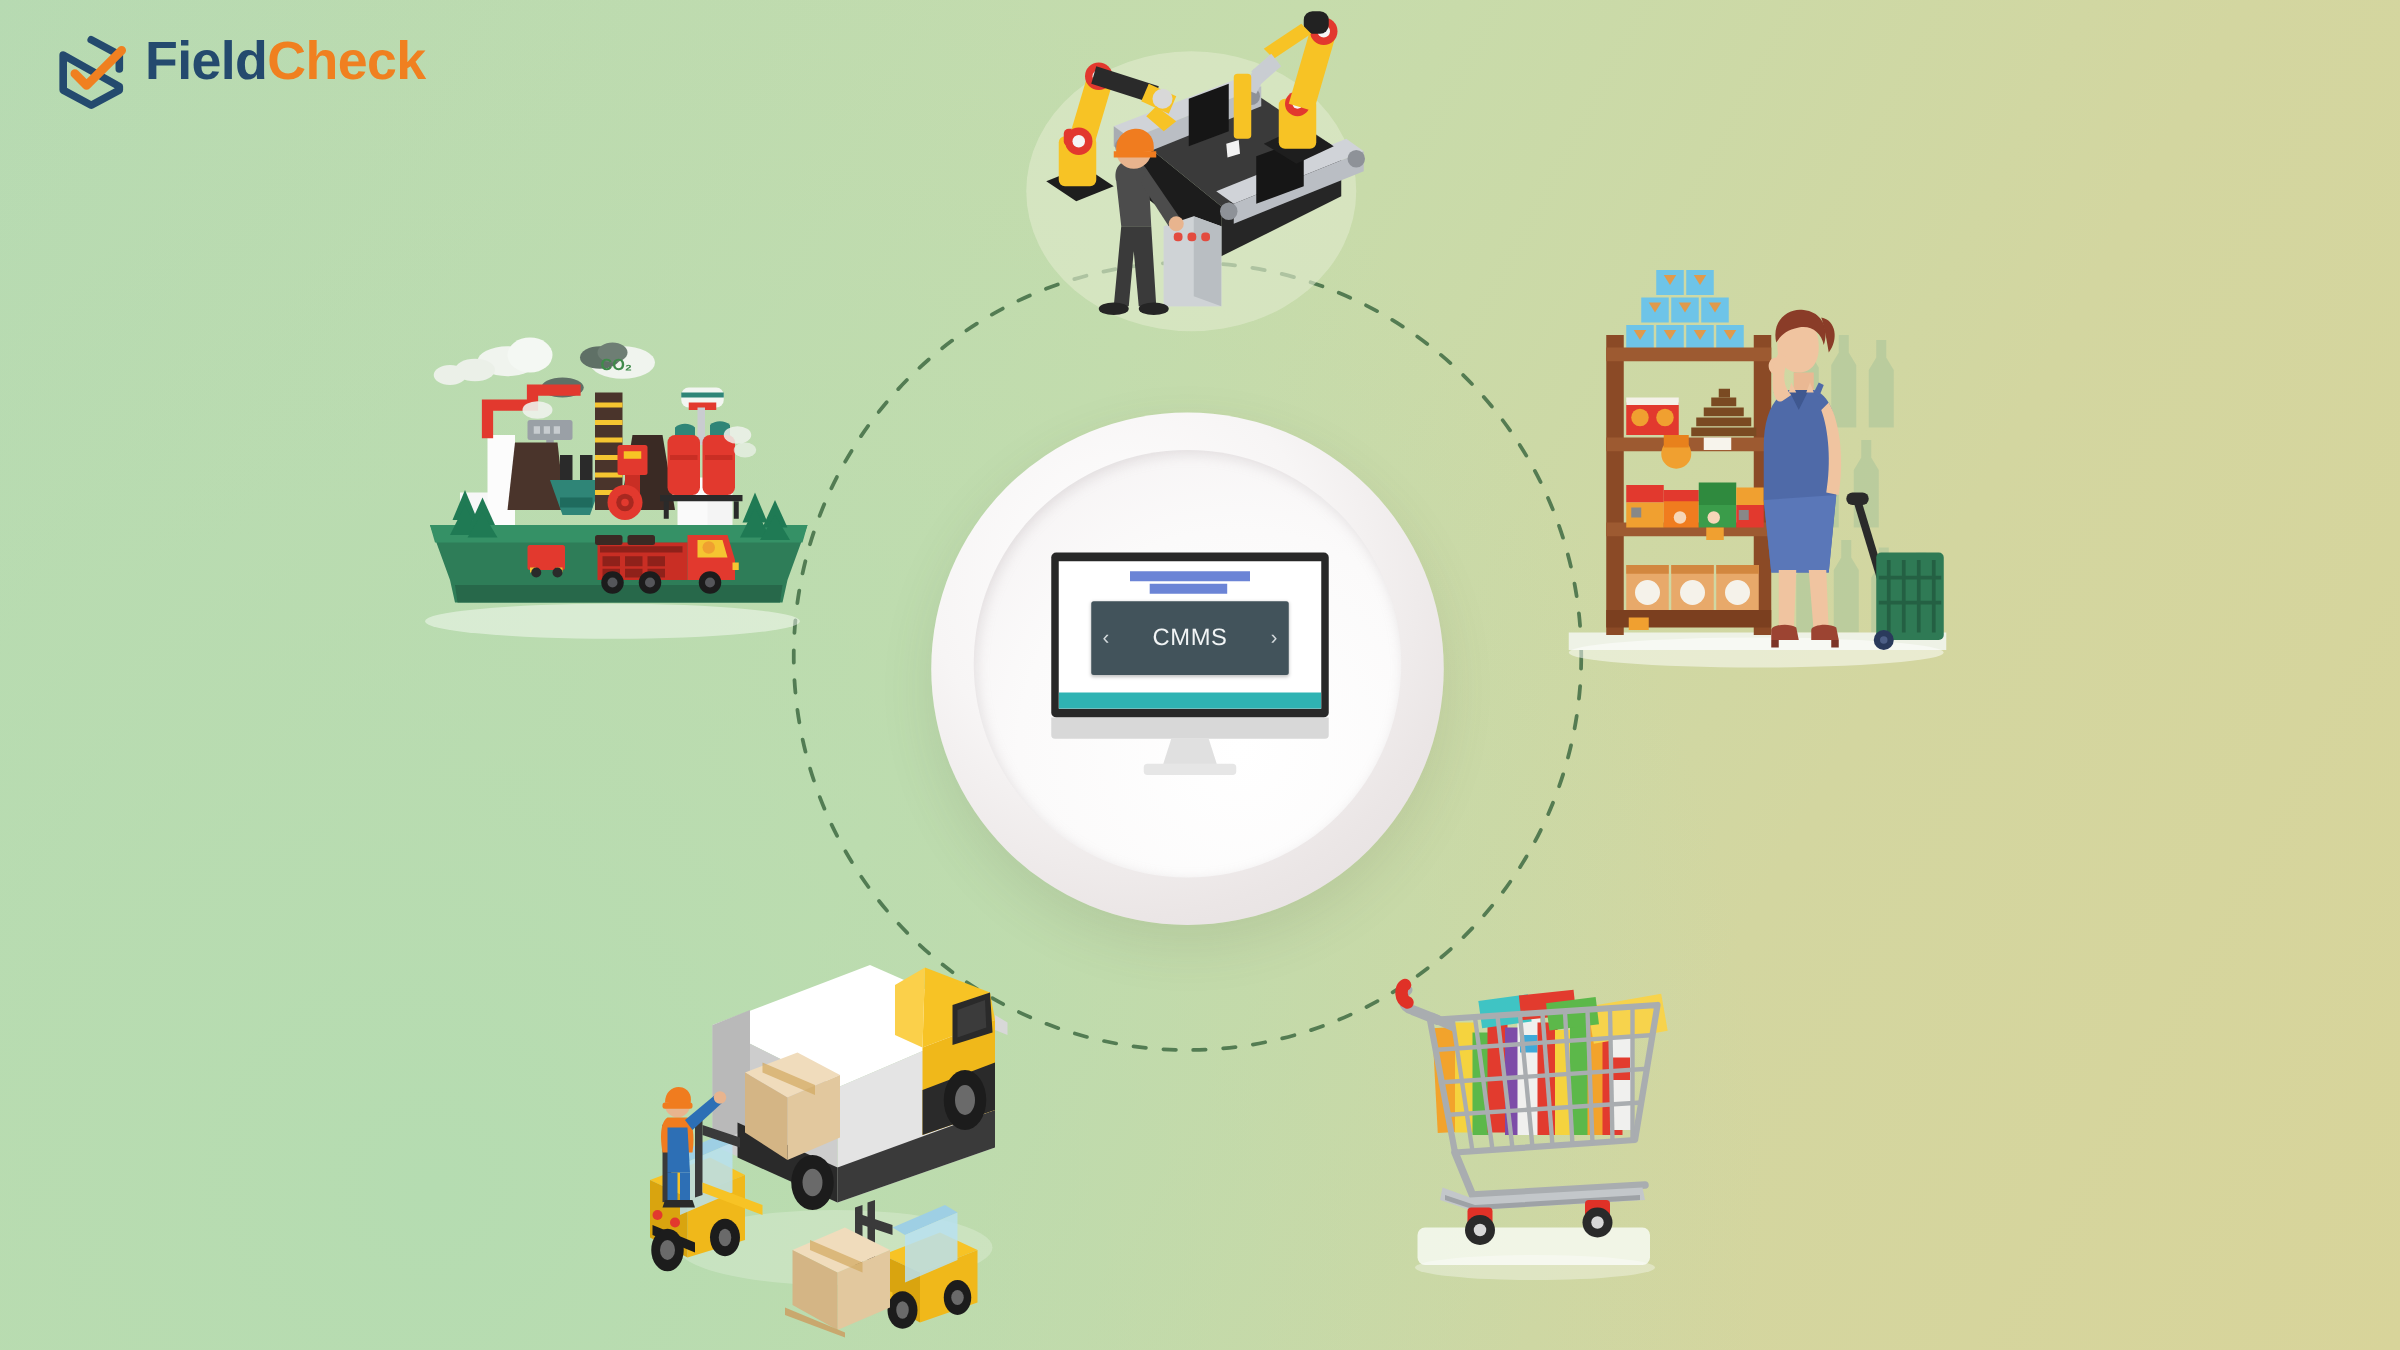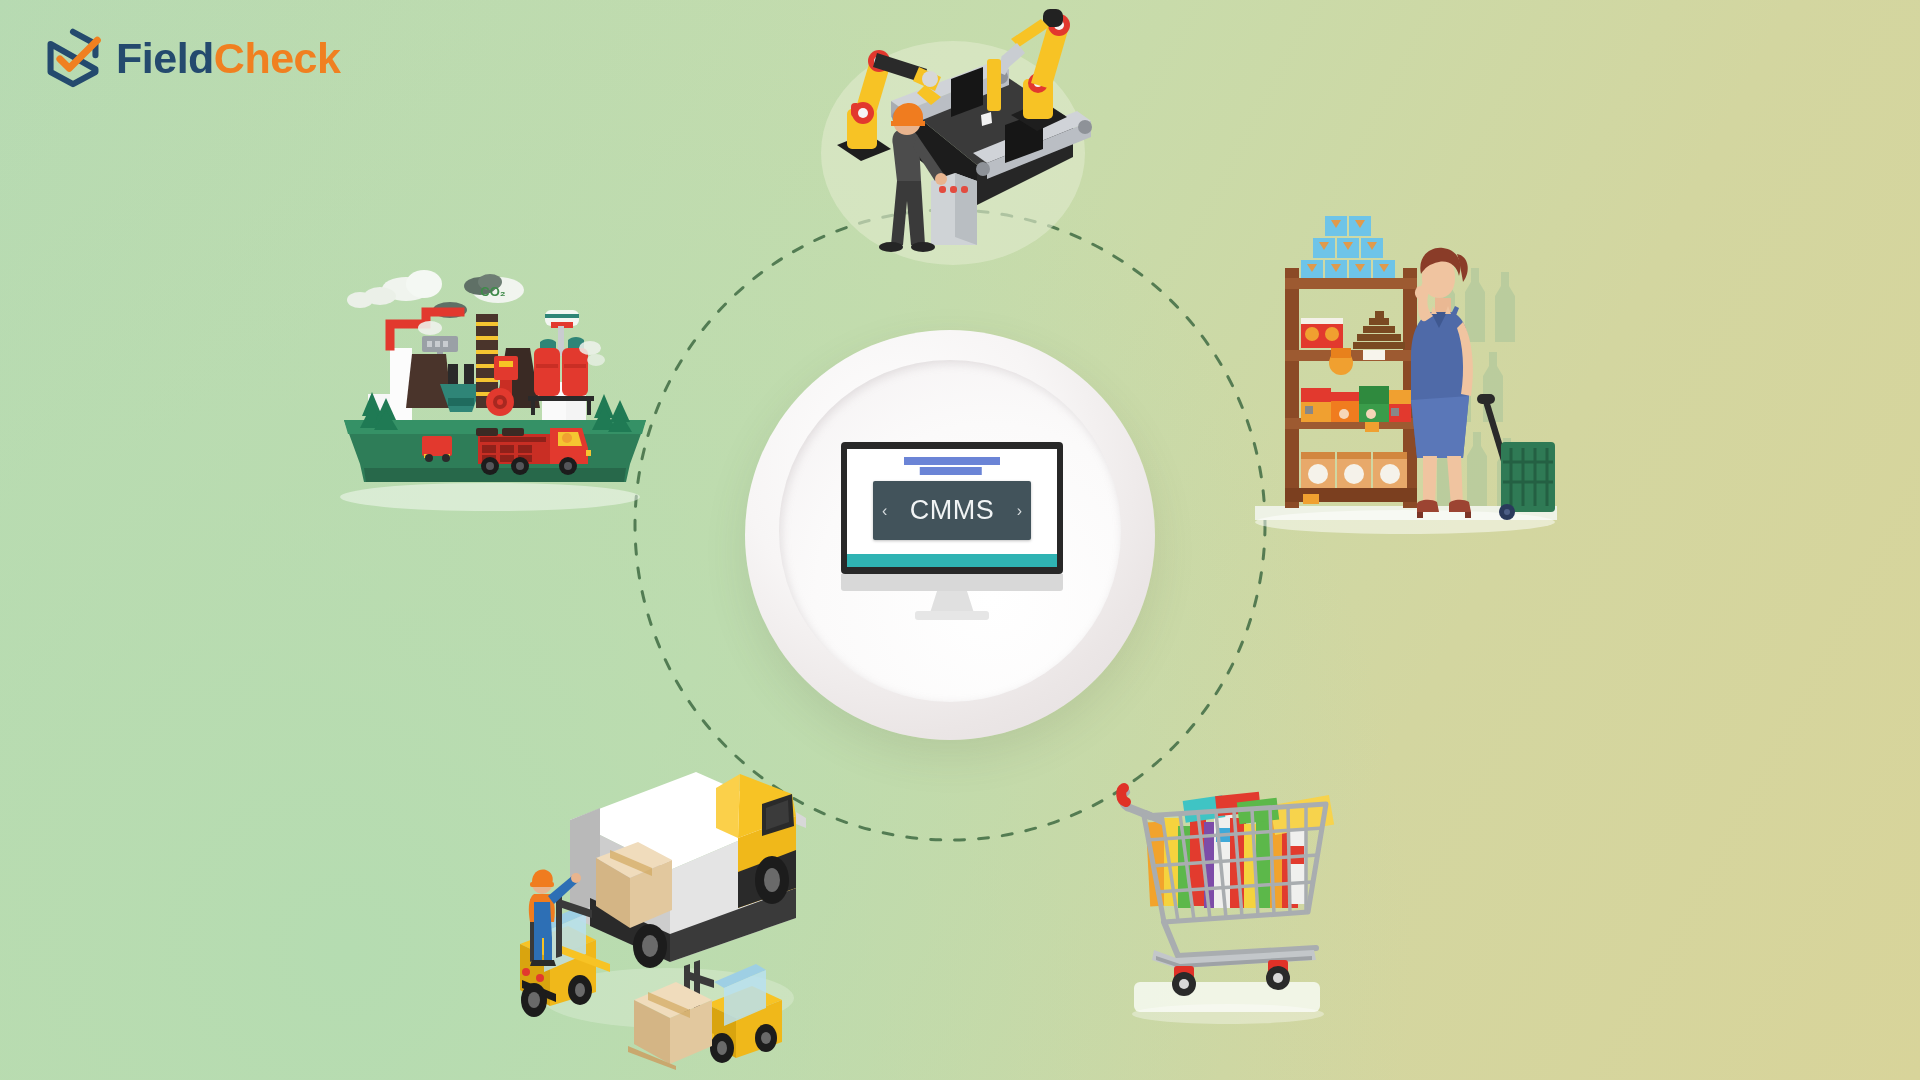--- a/index.html
+++ b/index.html
@@ -15,21 +15,21 @@
     width:1920px; height:1080px;
     background:
       radial-gradient(circle at 18% 88%, #b5dcb1 0%, rgba(181,220,177,0) 58%),
       linear-gradient(118deg, #b7dab2 0%, #c6dcac 42%, #d3d6a0 72%, #d8d49a 100%);
     overflow:hidden;
   }
 
   
   #logo {
     position:absolute; left:44px; top:28px;
-    display:flex; align-items:center; gap:14px;
+    display:flex; align-items:flex-start; gap:14px;
     z-index:40;
   }
   #logo .mark { width:58px; height:60px; display:block; }
   #logo .wordmark {
     font-size:43px; font-weight:bold; letter-spacing:-0.5px;
     line-height:1; white-space:nowrap;
   }
   #logo .wm-a { color:#244a6e; }
   #logo .wm-b { color:#f08020; }
 
@@ -64,21 +64,21 @@
   #monitor .barA { position:absolute; left:50%; transform:translateX(-50%); top:8px; width:96px; height:8px; background:#6b84d6; }
   #monitor .barB { position:absolute; left:50%; transform:translateX(-52%); top:18px; width:62px; height:8px; background:#6b84d6; }
   #monitor .carousel {
     position:absolute; left:50%; transform:translateX(-50%); top:32px;
     width:158px; height:59px; background:#42535b; border-radius:2px;
     display:flex; align-items:center; justify-content:space-between;
     padding:0 9px; box-shadow:0 1px 3px rgba(0,0,0,0.25);
   }
   #monitor .chev { color:#d4dadd; font-size:16px; line-height:1; }
   #monitor .cmms-label {
-    color:#f1f4f5; font-size:27px; letter-spacing:0.5px; line-height:1;
+    color:#f1f4f5; font-size:19px; letter-spacing:0.5px; line-height:1;
     font-family:"Liberation Sans", sans-serif;
   }
   #monitor .teal { position:absolute; left:0; right:0; bottom:0; height:13px; background:#2fb3b3; }
   #monitor .neck { position:absolute; left:0; top:132px; width:222px; height:17px; background:#d8d8d8; border-radius:0 0 3px 3px; }
   #monitor .stand { position:absolute; left:50%; transform:translateX(-50%); top:149px; width:44px; height:22px; background:#e0e0e0;
                     clip-path:polygon(16% 0,84% 0,100% 100%,0 100%); }
   #monitor .base { position:absolute; left:50%; transform:translateX(-50%); top:169px; width:74px; height:9px; background:#e6e6e6; border-radius:3px; }
 
   
   .scene { position:absolute; z-index:15; }

